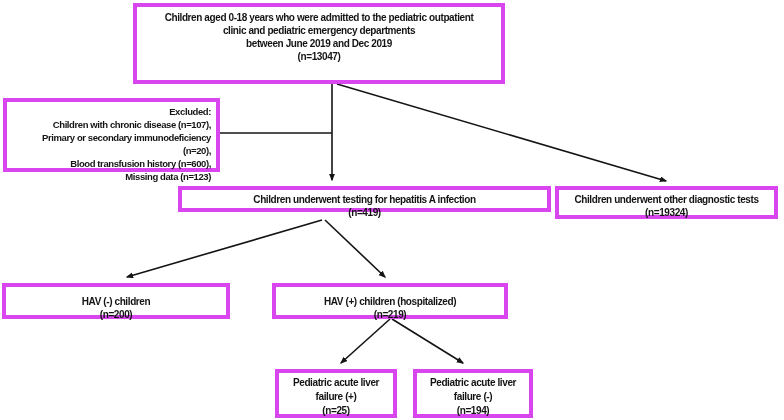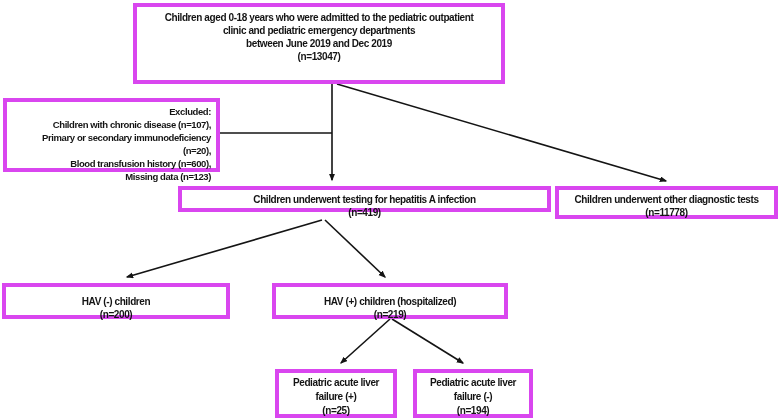--- a/index.html
+++ b/index.html
@@ -91,21 +91,21 @@
 Missing data (n=123)</div>
   </div>
 
   <div id="box-hav-tested" class="box center">
     <div class="box-text">Children underwent testing for hepatitis A infection
 (n=419)</div>
   </div>
 
   <div id="box-other-tests" class="box center">
     <div class="box-text">Children underwent other diagnostic tests
-(n=11778)</div>
+(n=19324)</div>
   </div>
 
   <div id="box-hav-negative" class="box center">
     <div class="box-text">HAV (-) children
 (n=200)</div>
   </div>
 
   <div id="box-hav-positive" class="box center">
     <div class="box-text">HAV (+) children (hospitalized)
 (n=219)</div>

